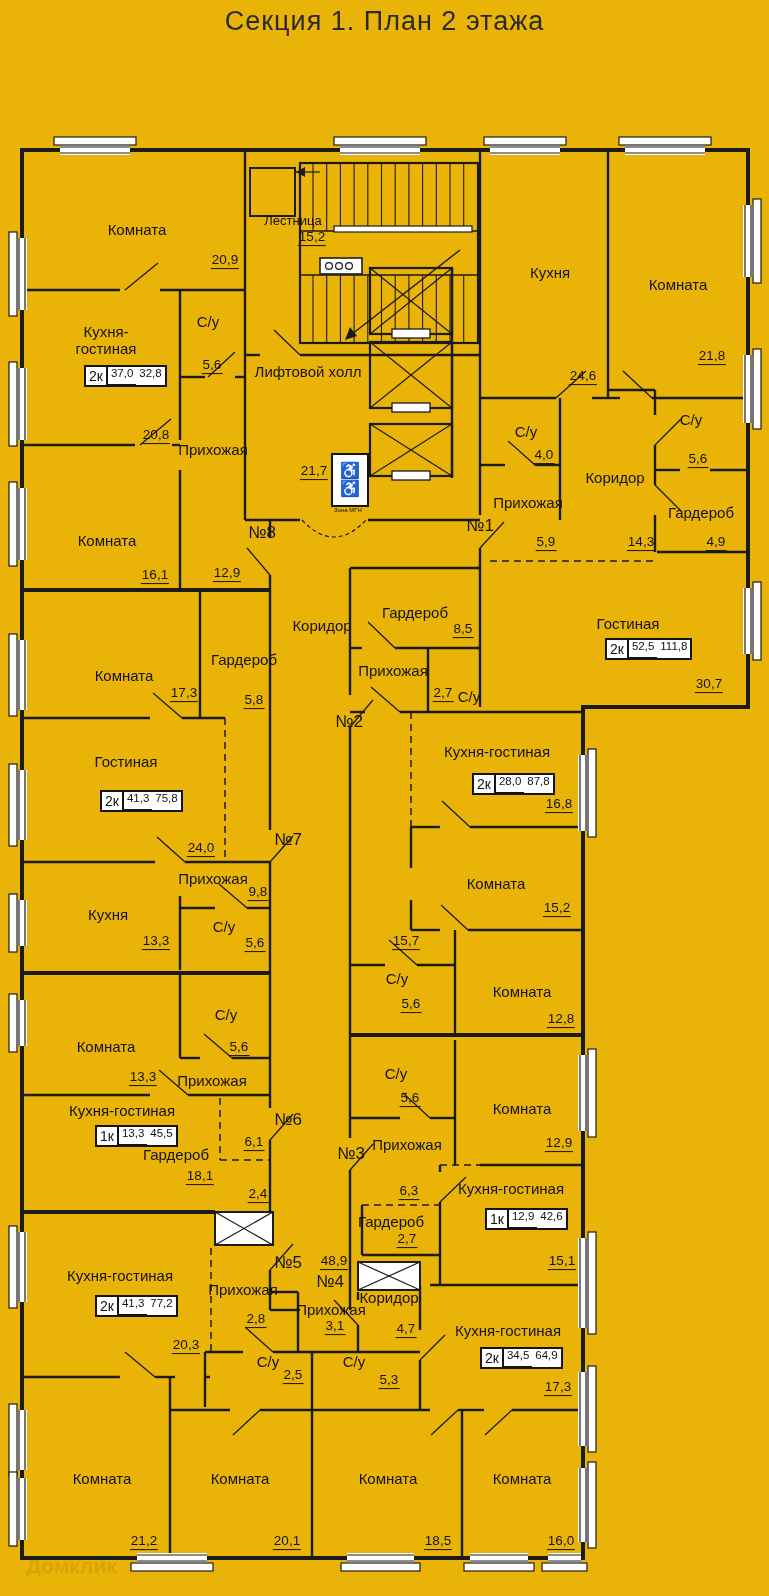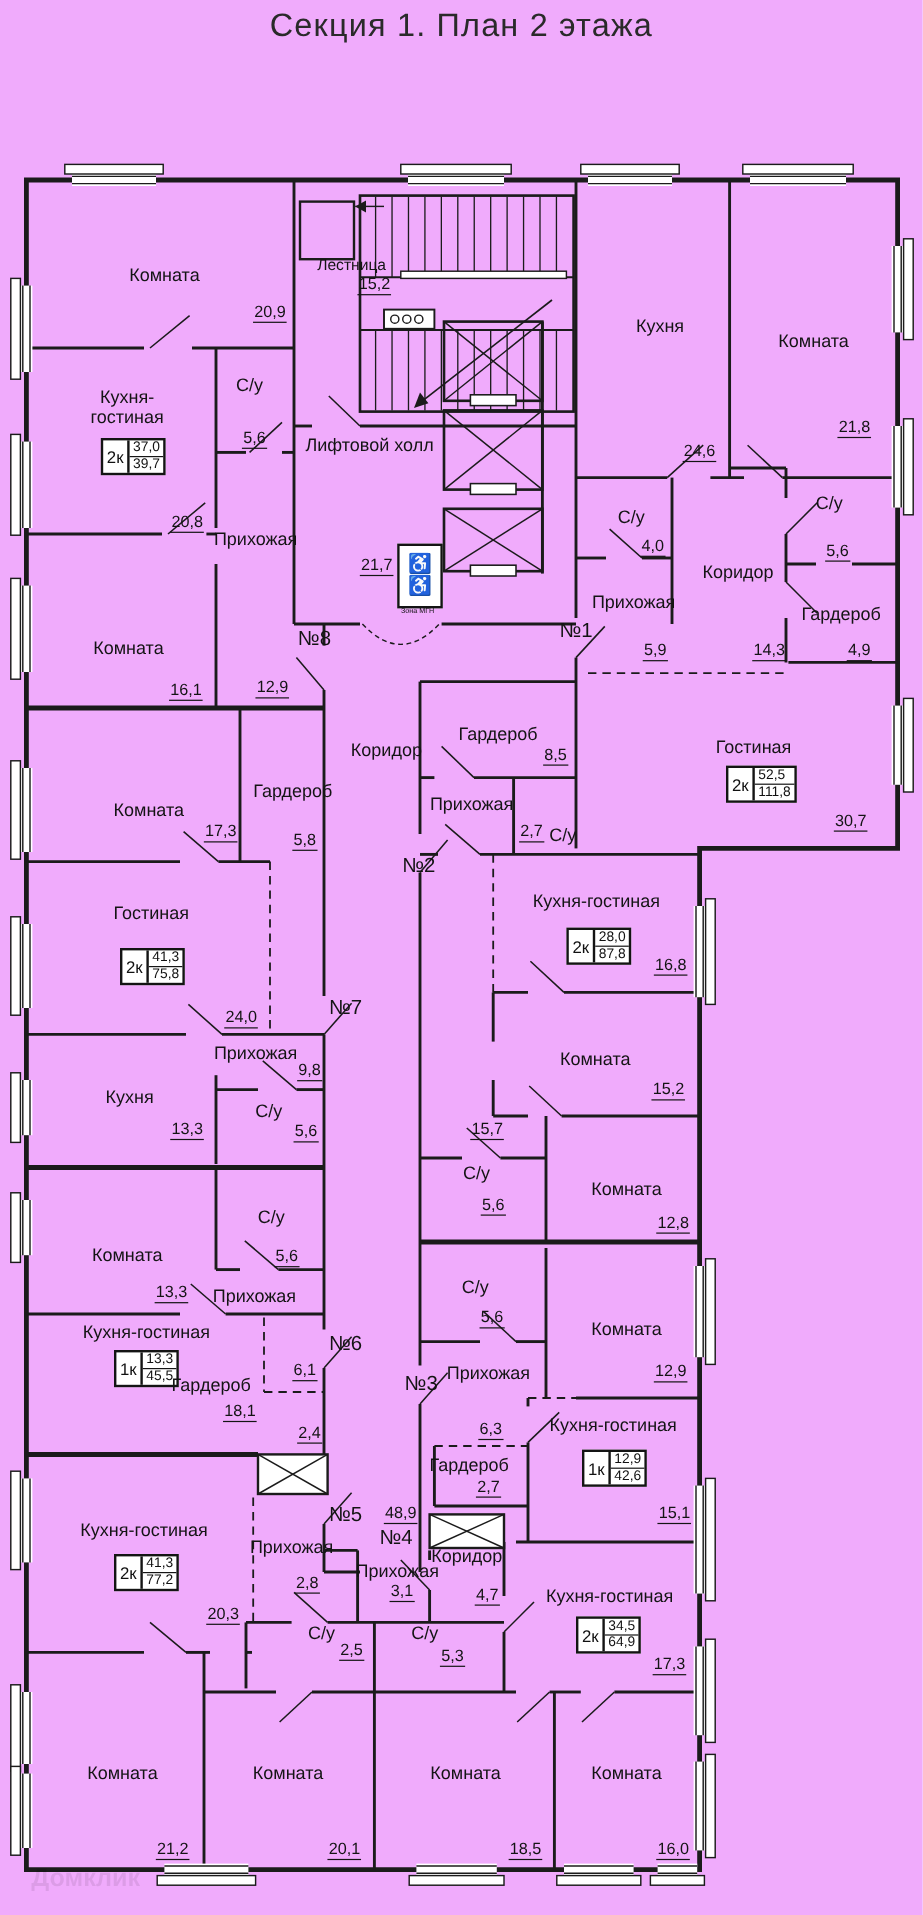--- a/index.html
+++ b/index.html
@@ -1,29 +1,29 @@
 <!DOCTYPE html>
 <html><head>
 <meta charset="utf-8">
 <style>
   html,body{margin:0;padding:0;background:#fff;}
-  .page{position:relative;width:769px;height:1596px;background:#f0abfc;overflow:hidden;
+  .page{position:relative;width:769px;height:1596px;background:#eab308;overflow:hidden;
         font-family:"Liberation Sans",sans-serif;color:#111;}
   .title{position:absolute;left:50%;top:6px;transform:translateX(-50%);
          font-size:27px;font-weight:400;letter-spacing:1px;color:#2a2a2a;white-space:nowrap;}
   svg.plan{position:absolute;left:0;top:0;}
   .lbl{position:absolute;transform:translate(-50%,-50%);font-size:15px;line-height:1.1;
        white-space:nowrap;color:#141414;}
   .area{font-size:13.5px;border-bottom:1.5px solid #141414;padding:0 1px 0 1px;}
   .num{font-size:17px;}
   .small{font-size:13px;}
   .w72{width:76px;white-space:normal;text-align:center;}
   .badge{position:absolute;display:flex;align-items:stretch;border:2px solid #141414;background:#fff;}
   .badge .bt{display:flex;align-items:center;padding:1px 3px;font-size:14px;border-right:2px solid #141414;}
-  .badge .ba{display:flex;flex-direction:column;font-size:11.5px;line-height:1.15;}
+  .badge .ba{display:flex;flex-direction:row;font-size:11.5px;line-height:1.15;}
   .badge .bl{border-bottom:1.5px solid #141414;padding:0 3px;}
   .badge .bb{padding:0 3px;}
   .mgn{position:absolute;left:331px;top:453px;width:34px;height:50px;border:2px solid #141414;
        background:#fff;display:flex;flex-direction:column;align-items:center;justify-content:center;
        font-size:16px;line-height:1.15;}
   .mgncap{position:absolute;left:348px;top:507px;transform:translateX(-50%);font-size:6px;white-space:nowrap;}
   .wm{position:absolute;left:26px;top:1554px;font-size:21px;color:#000;opacity:.08;font-weight:bold;}
 </style>
 </head>
 <body>
@@ -404,21 +404,21 @@
     <span class="bt">2к</span>
     <span class="ba">
         <span class="bl">41,3</span>
         <span class="bb">75,8</span>
       </span>
   </div>
   <div class="badge" style="left:84px;top:365px">
     <span class="bt">2к</span>
     <span class="ba">
         <span class="bl">37,0</span>
-        <span class="bb">39,7</span>
+        <span class="bb">32,8</span>
       </span>
   </div>
 
   <div class="lbl" style="left:550px;top:273px">Кухня</div>
   <div class="lbl area" style="left:583px;top:377px">24,6</div>
   <div class="lbl" style="left:678px;top:285px">Комната</div>
   <div class="lbl area" style="left:712px;top:357px">21,8</div>
   <div class="lbl" style="left:526px;top:432px">С/у</div>
   <div class="lbl area" style="left:544px;top:456px">4,0</div>
   <div class="lbl" style="left:615px;top:478px">Коридор</div>
@@ -456,21 +456,21 @@
   <div class="lbl" style="left:391px;top:1222px">Гардероб</div>
   <div class="lbl area" style="left:407px;top:1240px">2,7</div>
   <div class="lbl" style="left:511px;top:1189px">Кухня-гостиная</div>
   <div class="lbl area" style="left:562px;top:1262px">15,1</div>
 
   <div class="lbl" style="left:331px;top:1310px">Прихожая</div>
   <div class="lbl area" style="left:335px;top:1327px">3,1</div>
   <div class="lbl" style="left:389px;top:1298px">Коридор</div>
   <div class="lbl area" style="left:406px;top:1330px">4,7</div>
   <div class="lbl" style="left:354px;top:1362px">С/у</div>
-  <div class="lbl area" style="left:377px;top:1381px">5,3</div>
+  <div class="lbl area" style="left:389px;top:1381px">5,3</div>
   <div class="lbl" style="left:508px;top:1331px">Кухня-гостиная</div>
   <div class="lbl area" style="left:558px;top:1388px">17,3</div>
   <div class="lbl" style="left:388px;top:1479px">Комната</div>
   <div class="lbl area" style="left:438px;top:1542px">18,5</div>
   <div class="lbl" style="left:522px;top:1479px">Комната</div>
   <div class="lbl area" style="left:561px;top:1542px">16,0</div>
 
   <div class="lbl" style="left:120px;top:1276px">Кухня-гостиная</div>
   <div class="lbl area" style="left:186px;top:1346px">20,3</div>
   <div class="lbl" style="left:243px;top:1290px">Прихожая</div>

